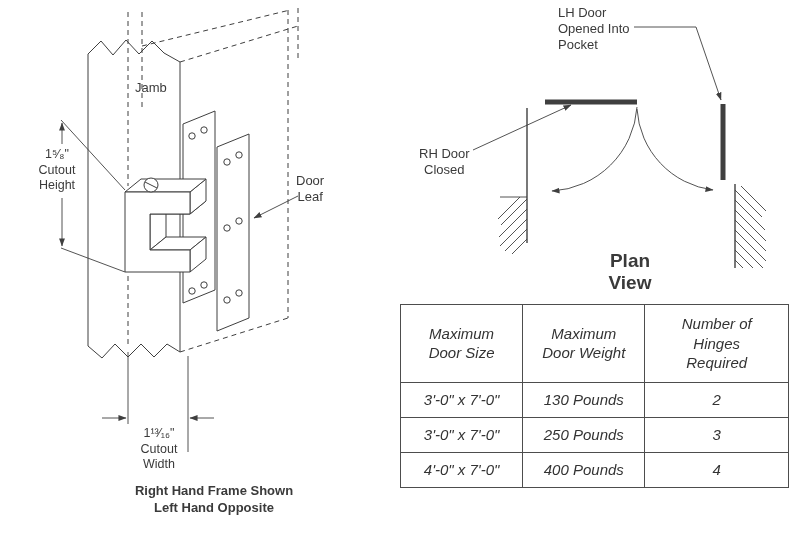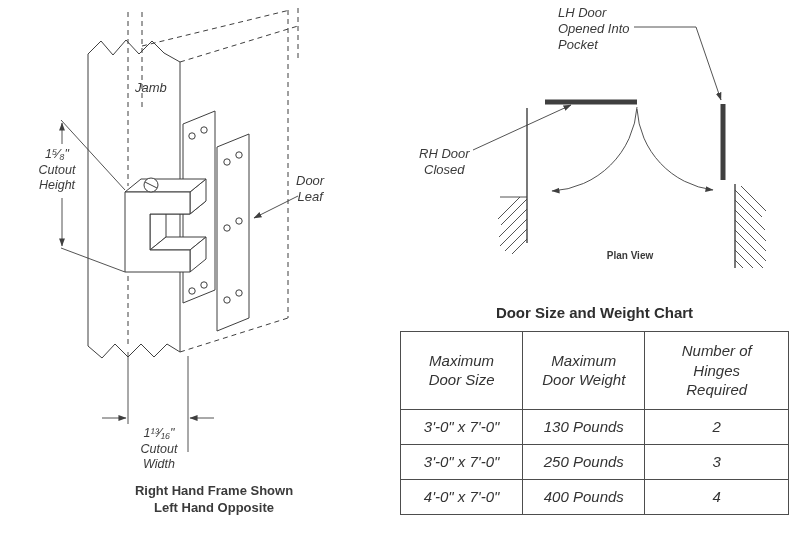--- a/index.html
+++ b/index.html
@@ -6,21 +6,21 @@
   html, body { margin: 0; padding: 0; }
   body {
     width: 800px; height: 533px;
     background: #ffffff;
     font-family: "Liberation Sans", sans-serif;
     color: #333;
   }
   .canvas { position: relative; width: 800px; height: 533px; background: #fff; overflow: hidden; }
   .art { position: absolute; left: 0; top: 0; }
   .lbl { position: absolute; white-space: pre-line; color: #3a3a3a; }
-  .it  { font-style: italic; font-size: 13px; line-height: 1.22; }
+  .it  { font-size: 13px; line-height: 1.22; }
   .sm  { font-size: 12.5px; line-height: 1.24; }
   .bold { font-weight: bold; font-style: normal; }
   .ctr { text-align: center; }
 
   .table-wrap { position: absolute; left: 400px; top: 304px; width: 389px; }
   .tbl-title { font-size: 15px; font-weight: bold; text-align: center; margin: 0 0 10px 0; color: #2e2e2e; }
   table.dsw { width: 100%; border-collapse: collapse; font-style: italic; }
   .dsw th, .dsw td {
     border: 1px solid #4d4d4d;
     text-align: center; vertical-align: middle;
@@ -165,24 +165,23 @@
   <div class="lbl bold ctr" style="left:104px; top:483px; width:220px; font-size:13px; line-height:1.3;">Right Hand Frame Shown
 Left Hand Opposite</div>
 
   <div class="lbl it" style="left:558px; top:5px;">LH Door
 Opened Into
 Pocket</div>
 
   <div class="lbl it" style="left:419px; top:146px;text-align:center;">RH Door
 Closed</div>
 
-  <div class="lbl bold ctr" style="left:588px; top:250px; width:84px; font-size:10px;">Plan View</div>
+  <div class="lbl bold ctr" style="left:588px; top:250px; width:84px; font-size:19px;">Plan View</div>
 
   <div class="table-wrap">
-    <div class="tbl-title">Door Size and Weight Chart</div>
     <table class="dsw">
       <colgroup>
         <col style="width:31.5%">
           <col style="width:31.5%">
           <col style="width:37%">
       </colgroup>
       <thead>
         <tr>
           <th>Maximum
 Door Size</th>

